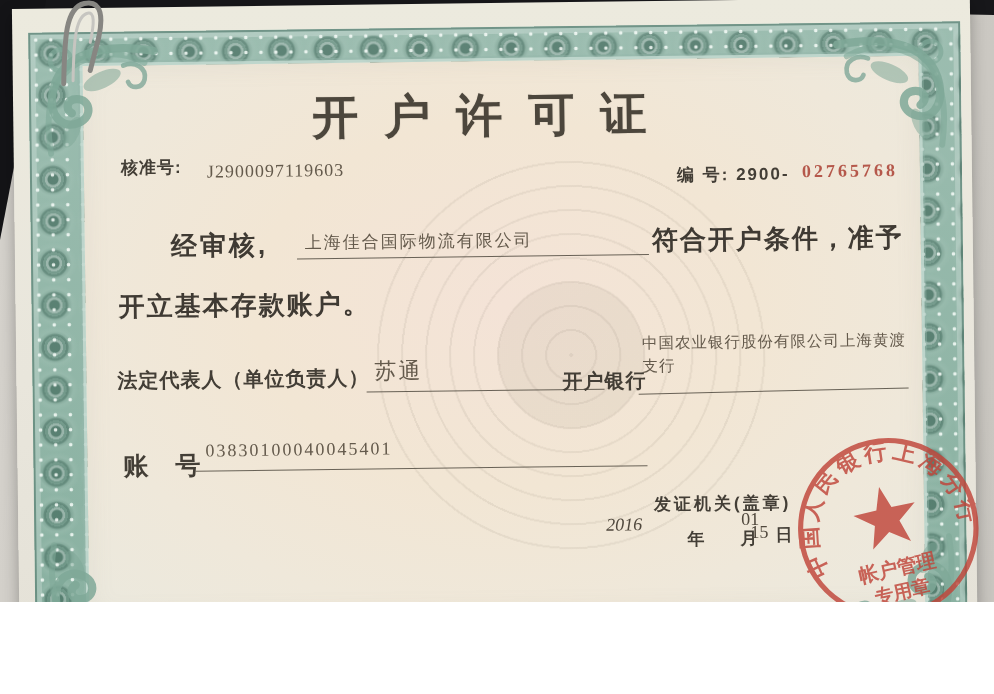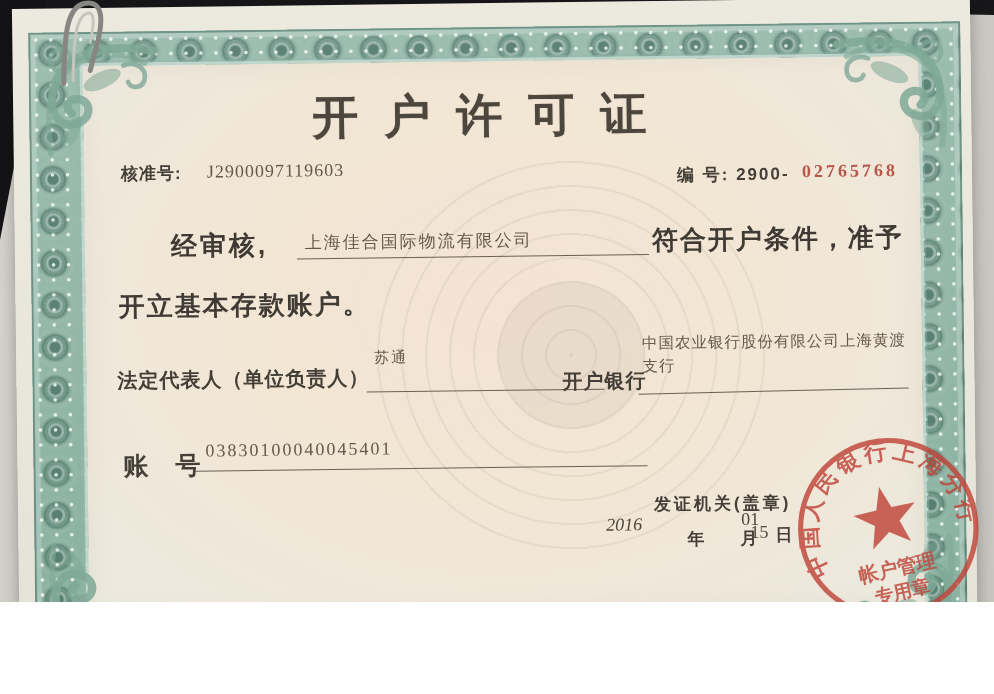--- a/index.html
+++ b/index.html
@@ -106,34 +106,34 @@
     <svg class="corner br">
         <use href="#flourish"></use>
       </svg>
 
     <div class="inner">
       <div class="watermark"></div>
     </div>
 
     <div class="t title">开户许可证</div>
 
-    <div class="t label-sm" style="left:107px;top:155px;">核准号:</div>
+    <div class="t label-sm" style="left:107px;top:149px;">核准号:</div>
     <div class="t value" style="left:193px;top:155px;font-size:18px;letter-spacing:1px;">J2900097119603</div>
     <div class="t label-sm" style="left:663px;top:163px;letter-spacing:2px;">编 号: 2900-</div>
     <div class="t serial-red" style="left:788px;top:162px;font-size:18px;font-weight:bold;font-family:'Liberation Serif',serif;">02765768</div>
 
     <div class="t big" style="left:156px;top:222px;">经审核,</div>
     <div class="t value" style="left:290px;top:226px;font-size:17px;letter-spacing:2px;">上海佳合国际物流有限公司</div>
     <div class="rule" style="left:282px;top:253px;width:352px;"></div>
     <div class="t big" style="left:637px;top:222px;letter-spacing:2px;">符合开户条件，准予</div>
 
     <div class="t big" style="left:103px;top:282px;letter-spacing:2px;">开立基本存款账户。</div>
 
     <div class="t mid" style="left:101px;top:360px;">法定代表人（单位负责人）</div>
-    <div class="t value" style="left:358px;top:344px;font-size:15px;letter-spacing:2px;">苏通</div>
+    <div class="t value" style="left:358px;top:352px;font-size:22px;letter-spacing:2px;">苏通</div>
     <div class="rule" style="left:350px;top:387px;width:238px;"></div>
 
     <div class="t mid" style="left:546px;top:366px;">开户银行</div>
     <div class="t value wrapval" style="left:626px;top:330px;width:278px;font-size:15.5px;letter-spacing:1px;">中国农业银行股份有限公司上海黄渡支行</div>
     <div class="rule" style="left:622px;top:391px;width:270px;transform:rotate(-0.6deg);"></div>
 
     <div class="t mid" style="left:106px;top:442px;font-size:25px;">账　号</div>
     <div class="t value" style="left:188px;top:434px;font-size:18px;letter-spacing:2px;">03830100040045401</div>
     <div class="rule" style="left:178px;top:464px;width:452px;"></div>
 

